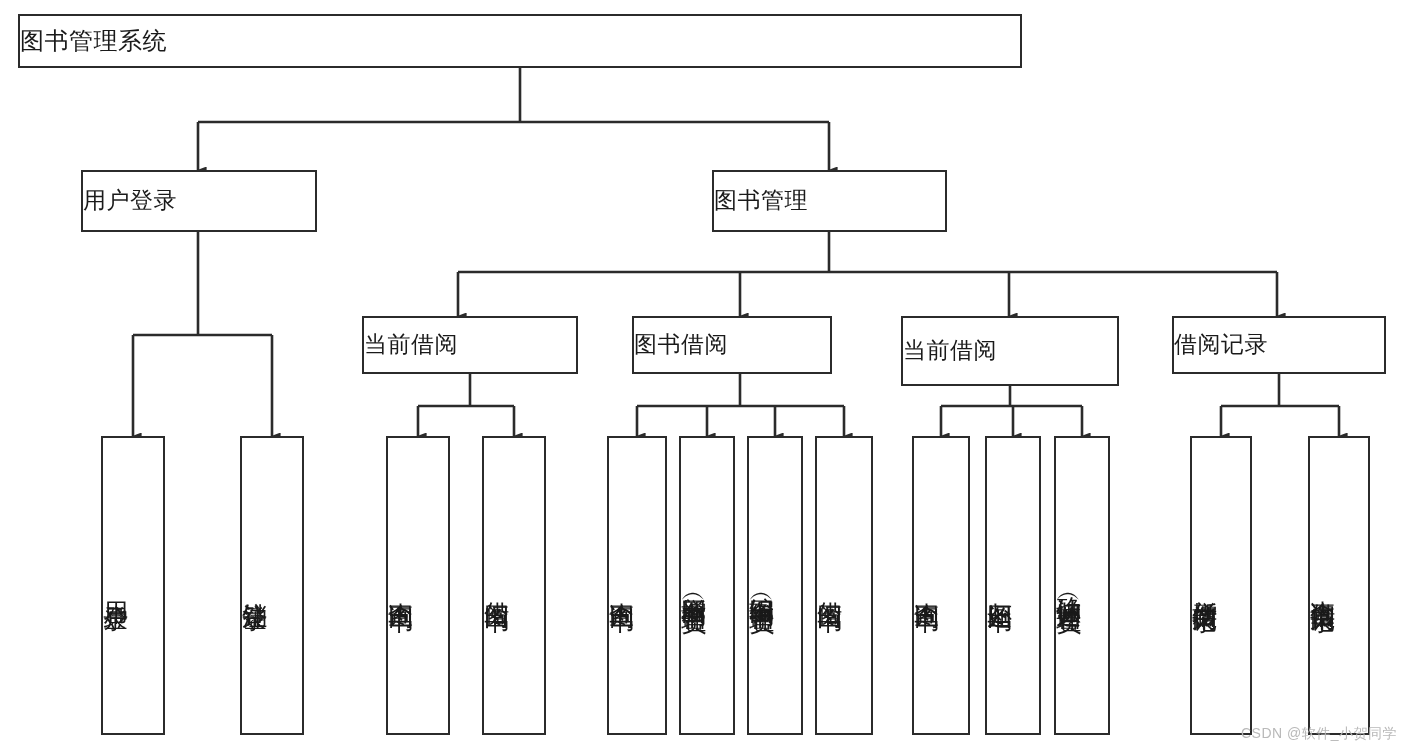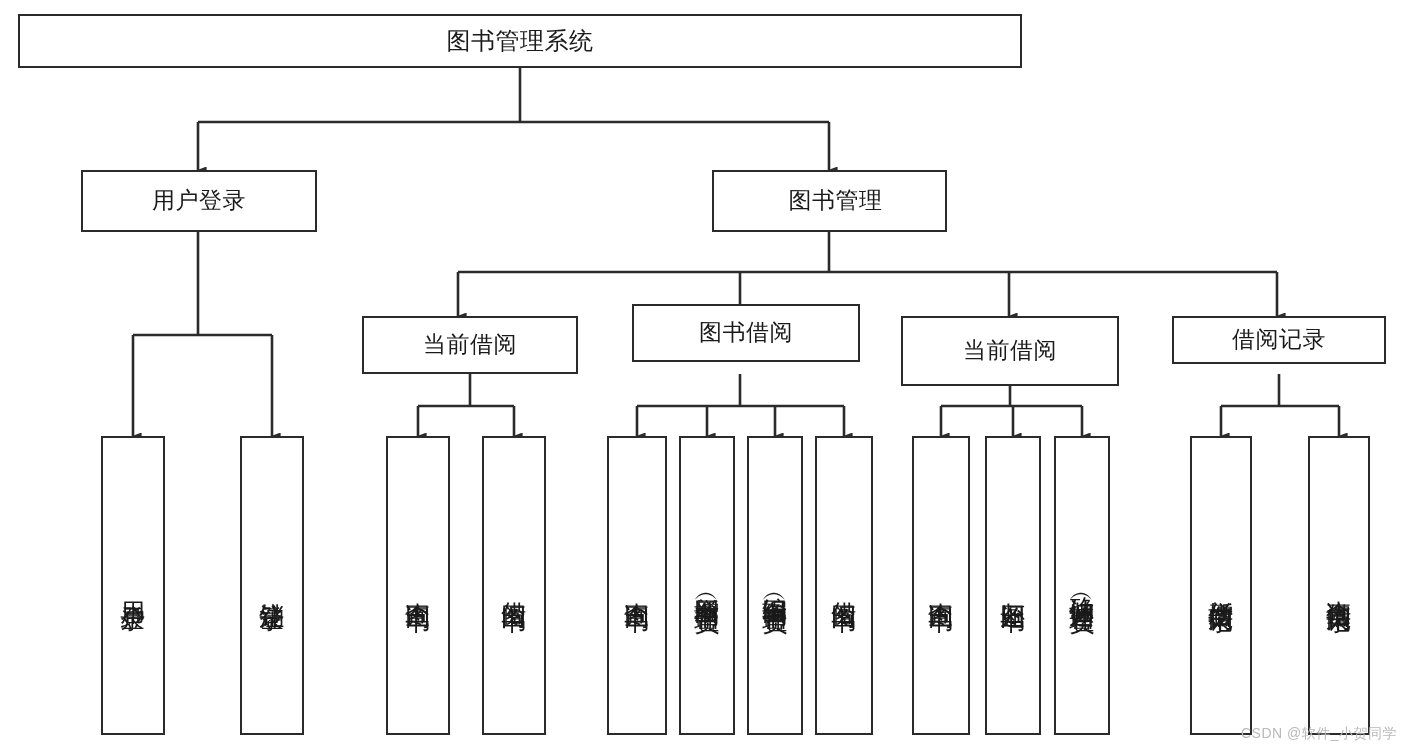--- a/index.html
+++ b/index.html
@@ -26,21 +26,21 @@
     width: 1405px;
     height: 747px;
   }
   .node-box {
     position: absolute;
     box-sizing: border-box;
     background: #ffffff;
     border: 2.5px solid #2b2b2b;
     display: flex;
     align-items: center;
-    justify-content: center;
+    justify-content: flex-start;
     color: #1a1a1a;
   }
   .node-label {
     font-size: 23px;
     line-height: 1.18;
     letter-spacing: 0.5px;
     white-space: nowrap;
   }
   .node-box.vertical .node-label {
     writing-mode: vertical-rl;
@@ -111,34 +111,34 @@
       </g>
   </svg>
 
   <div class="node-box root" style="left: 18px; top: 14px; width: 1004px; height: 54px;">
     <span class="node-label">图书管理系统</span>
   </div>
 
   <div class="node-box" style="left: 81px; top: 170px; width: 236px; height: 62px;">
     <span class="node-label">用户登录</span>
   </div>
-  <div class="node-box" style="left: 712px; top: 170px; width: 235px; height: 62px; padding-left: 12px;">
+  <div class="node-box" style="left: 712px; top: 170px; width: 235px; height: 62px;">
     <span class="node-label">图书管理</span>
   </div>
 
   <div class="node-box" style="left: 362px; top: 316px; width: 216px; height: 58px;">
     <span class="node-label">当前借阅</span>
   </div>
-  <div class="node-box" style="left: 632px; top: 304px; width: 228px; height: 58px;">
+  <div class="node-box" style="left: 632px; top: 316px; width: 200px; height: 58px;">
     <span class="node-label">图书借阅</span>
   </div>
   <div class="node-box" style="left: 901px; top: 316px; width: 218px; height: 70px;">
     <span class="node-label">当前借阅</span>
   </div>
-  <div class="node-box" style="left: 1172px; top: 316px; width: 214px; height: 48px;">
+  <div class="node-box" style="left: 1172px; top: 316px; width: 214px; height: 58px;">
     <span class="node-label">借阅记录</span>
   </div>
 
   <div id="leaf-layer">
       <div class="node-box vertical" style="left: 101px; top: 436px; width: 64px; height: 299px;">
         <span class="node-label">用户登录</span>
       </div>
       <div class="node-box vertical" style="left: 240px; top: 436px; width: 64px; height: 299px;">
         <span class="node-label">注销登录</span>
       </div>

